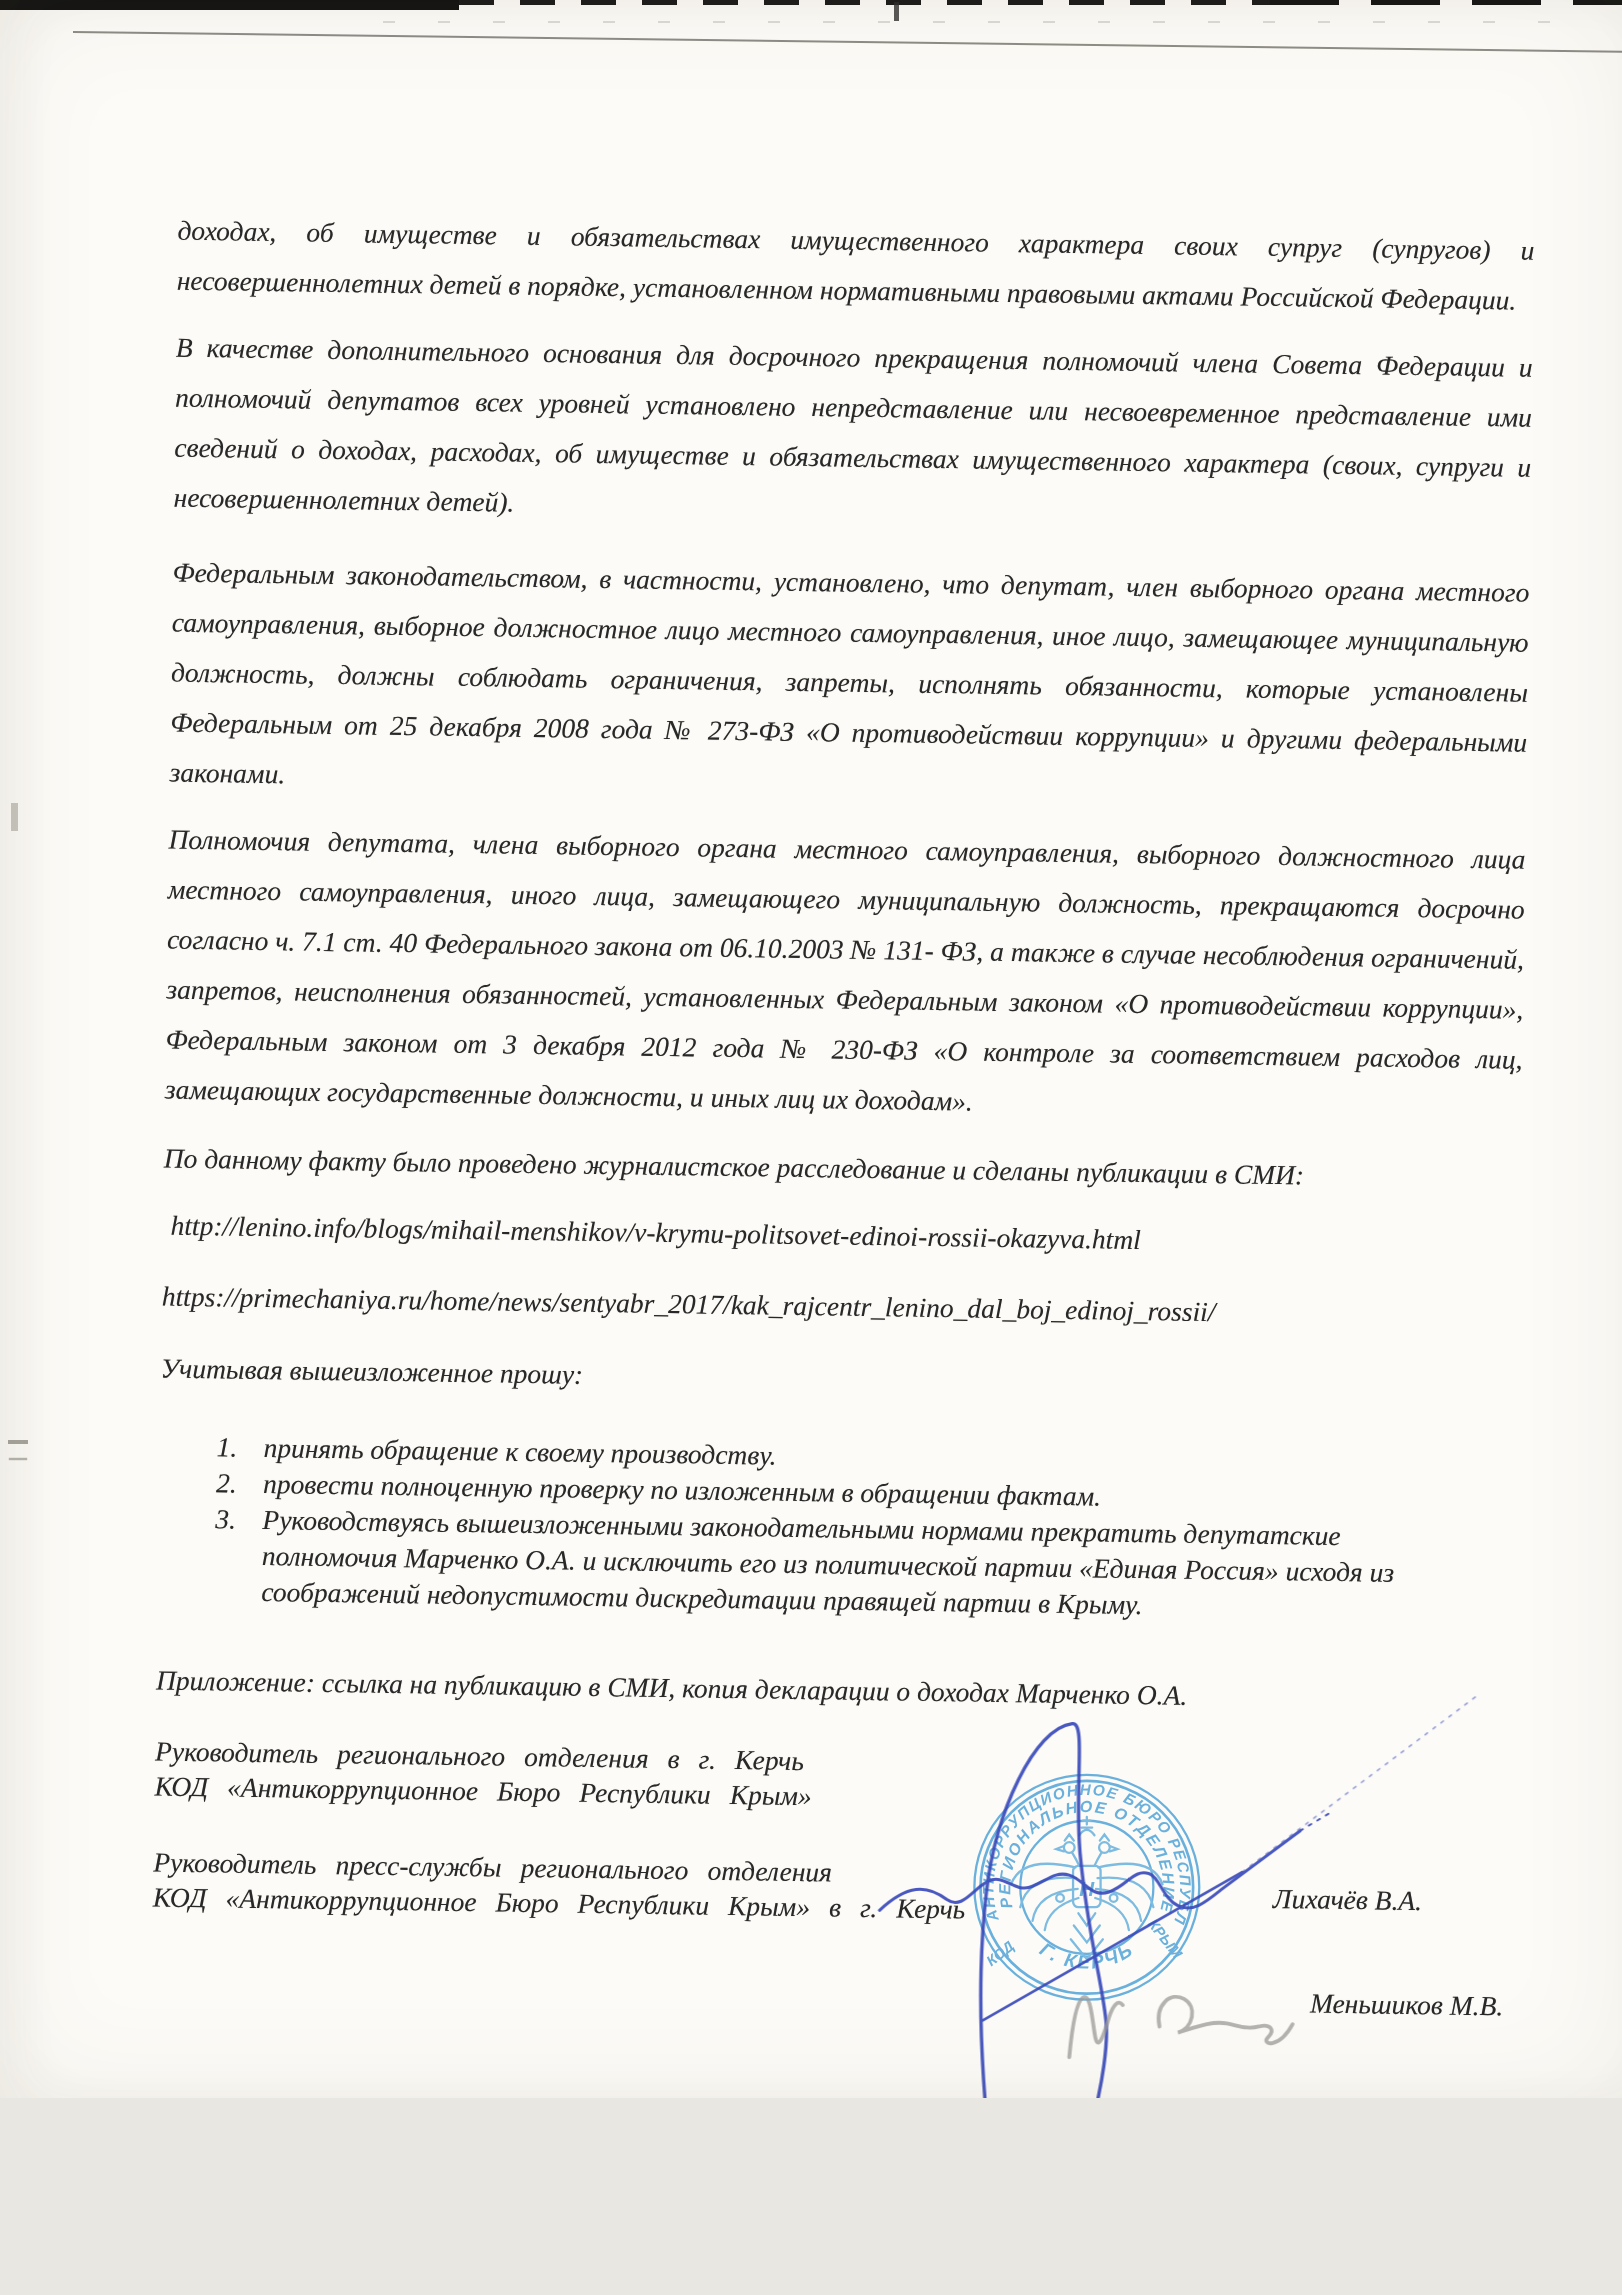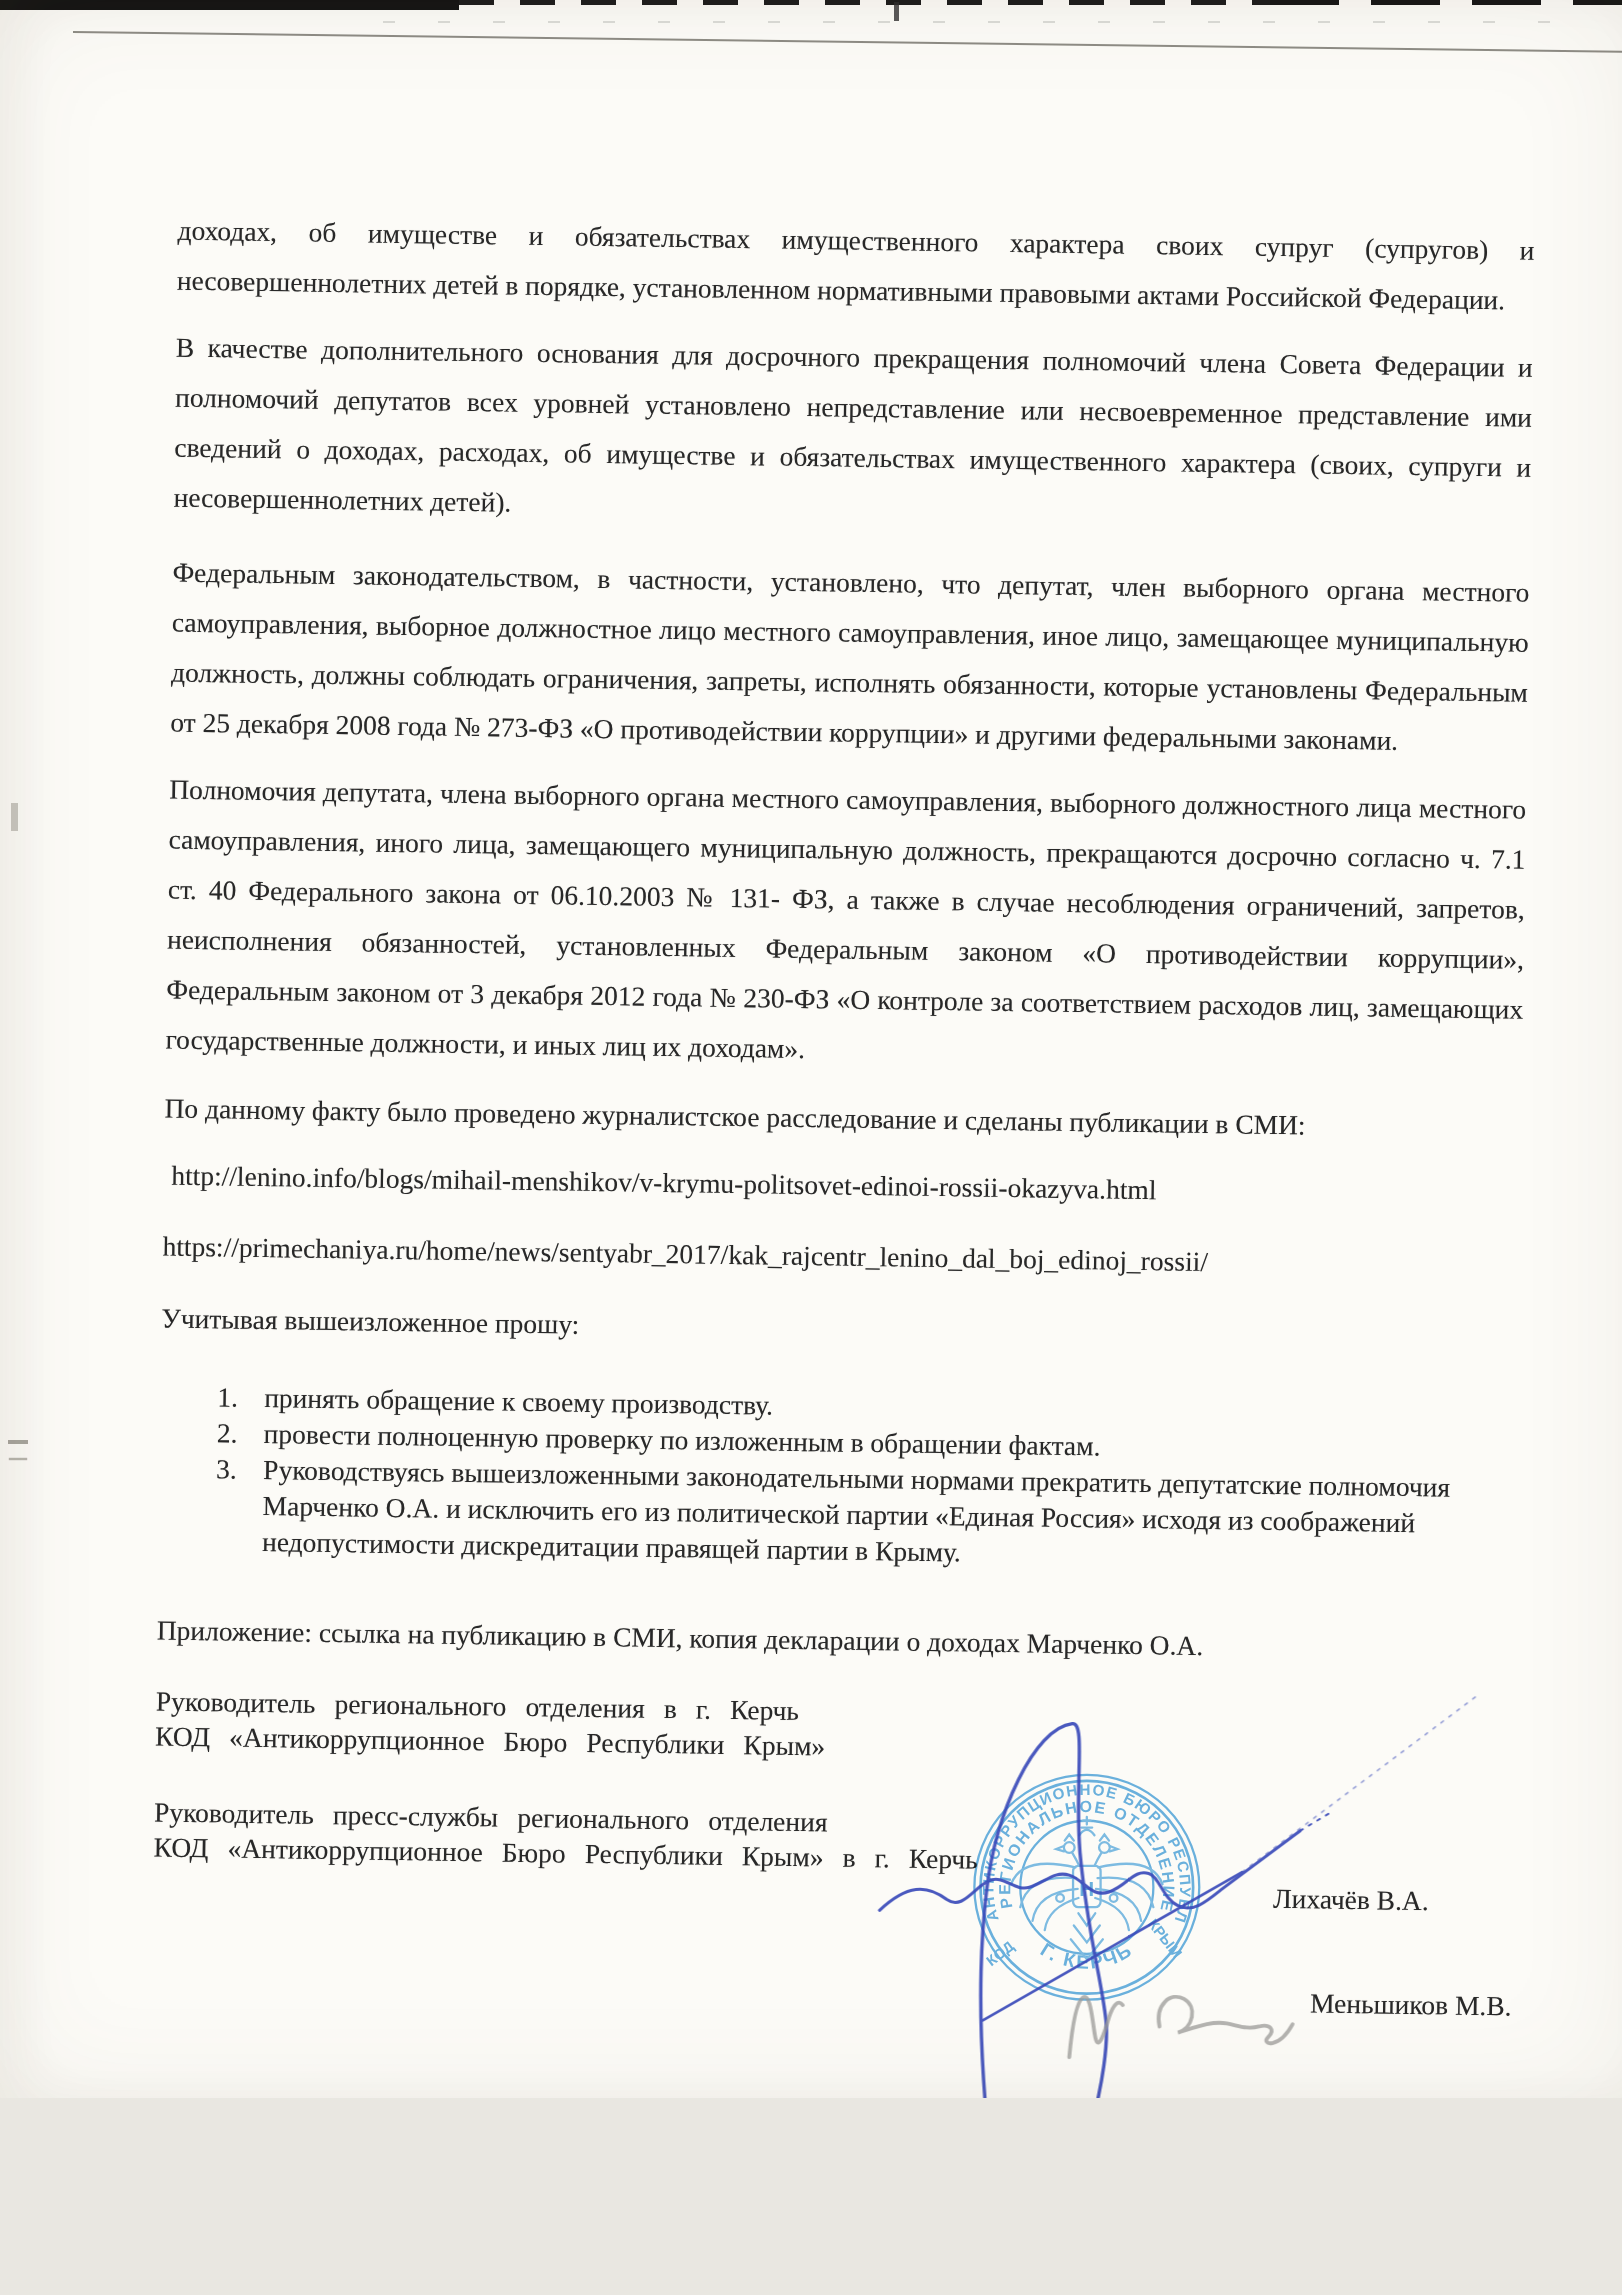--- a/index.html
+++ b/index.html
@@ -1,18 +1,18 @@
 <!DOCTYPE html>
 <html style="font-size:12.2px"><head>
 <meta charset="utf-8">
 <style>
   html,body{margin:0;padding:0;}
   body{width:1622px;height:2295px;overflow:hidden;background:#e9e7e1;}
   .page{position:relative;width:1622px;height:2098px;background:#fcfbf7;overflow:hidden;
-        font-family:"Liberation Serif", serif;color:#282828;}
+        font-family:"Liberation Serif", serif;color:#282828;font-style:italic;}
   .page::after{content:"";position:absolute;inset:0;pointer-events:none;
         box-shadow:inset 0 0 115px rgba(95,85,60,.07), inset 23px 0 54px rgba(95,88,66,.05);}
   
   .art{position:absolute;}
   .bar1{left:0;top:0;width:459px;height:10px;background:#141414;}
   .bar2{left:459px;top:0;width:811px;height:4.6px;
         background:repeating-linear-gradient(90deg,#1d1d1d 0 35px,transparent 35px 61px);}
   .bar3{left:1270px;top:0;width:352px;height:5.4px;
         background:repeating-linear-gradient(90deg,#171717 0 69px,transparent 69px 101px);}
   .tick{left:894px;top:2.3px;width:5.4px;height:18.4px;background:#2f2f2f;opacity:.8;}

